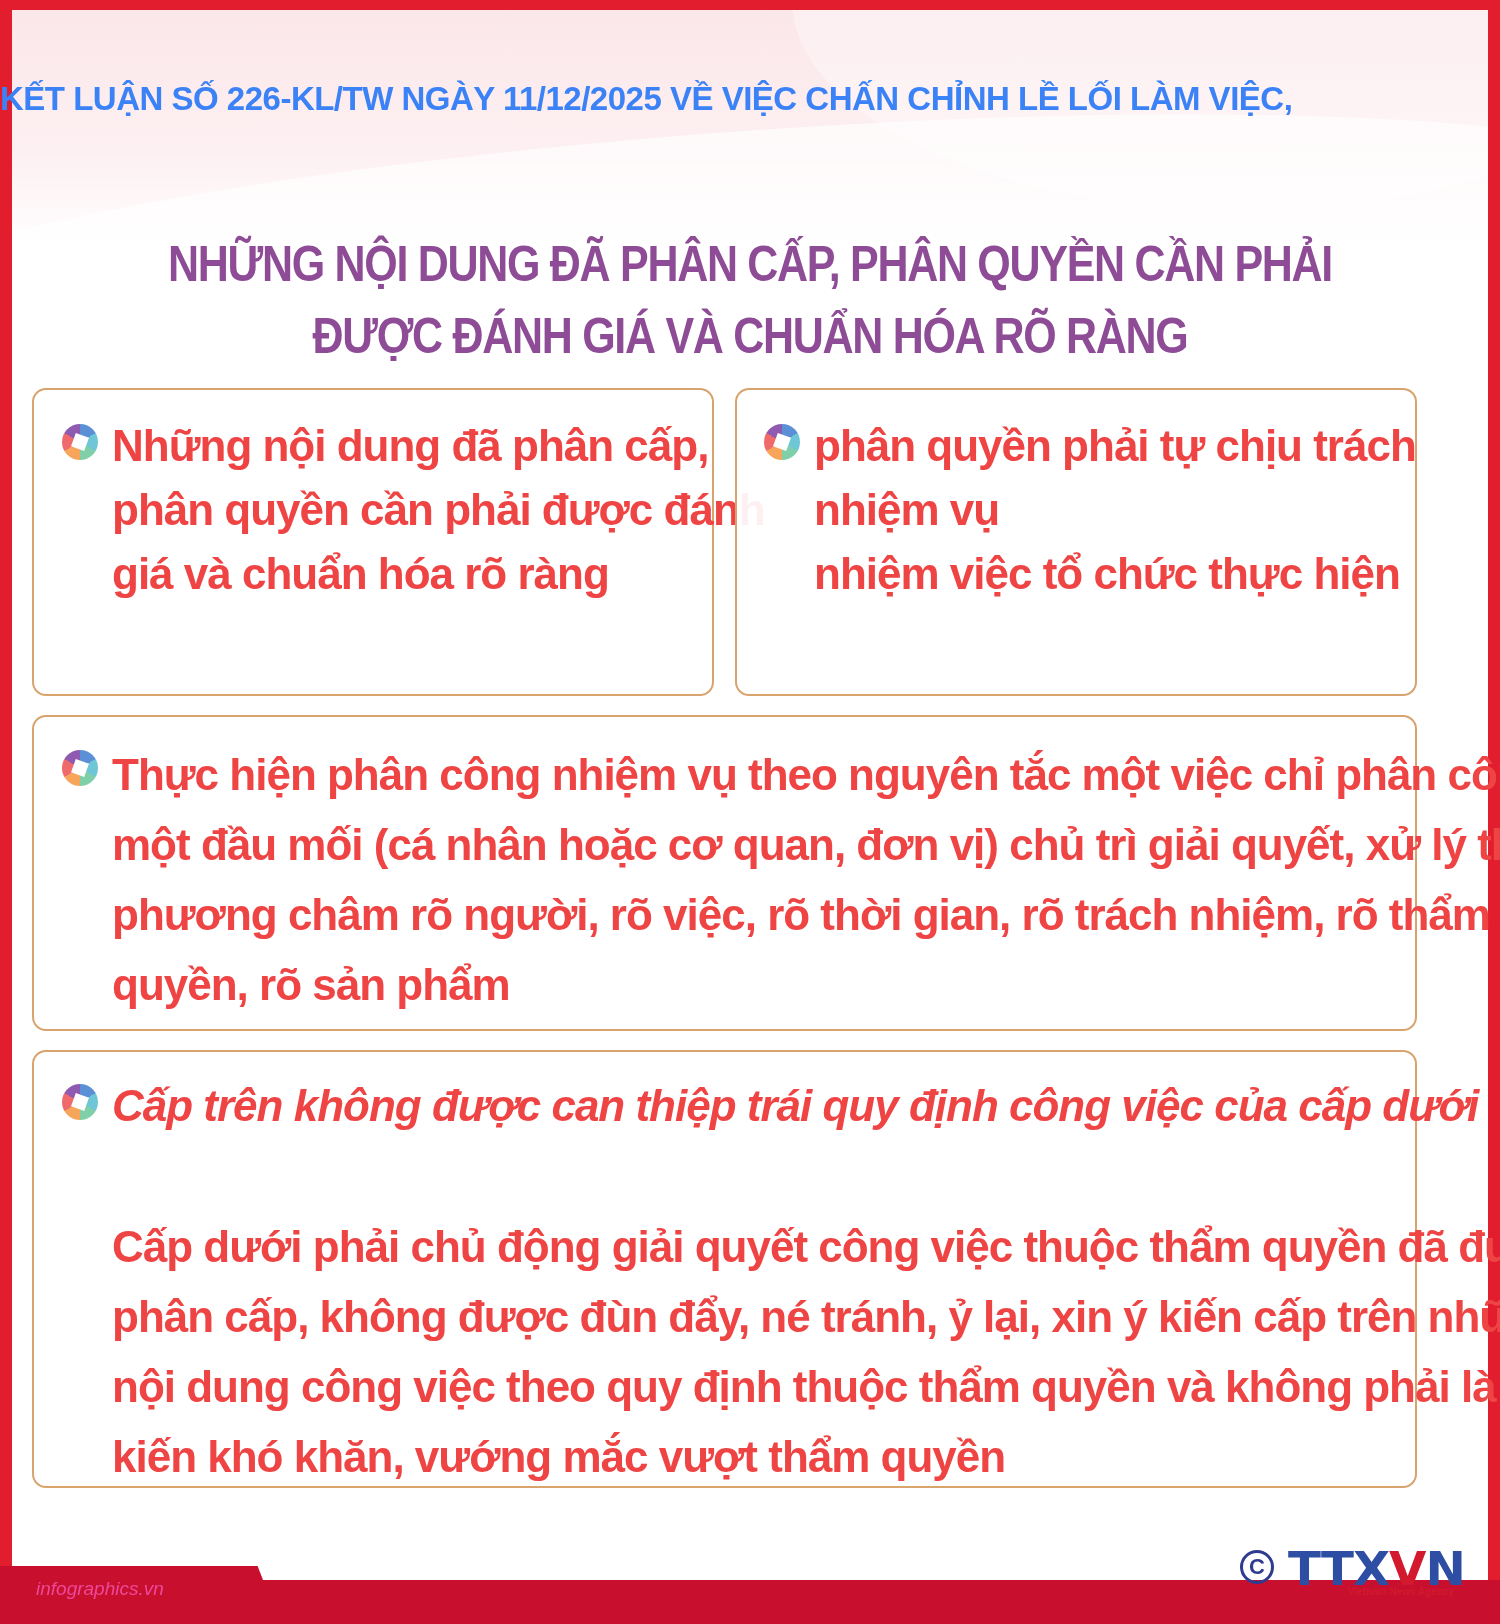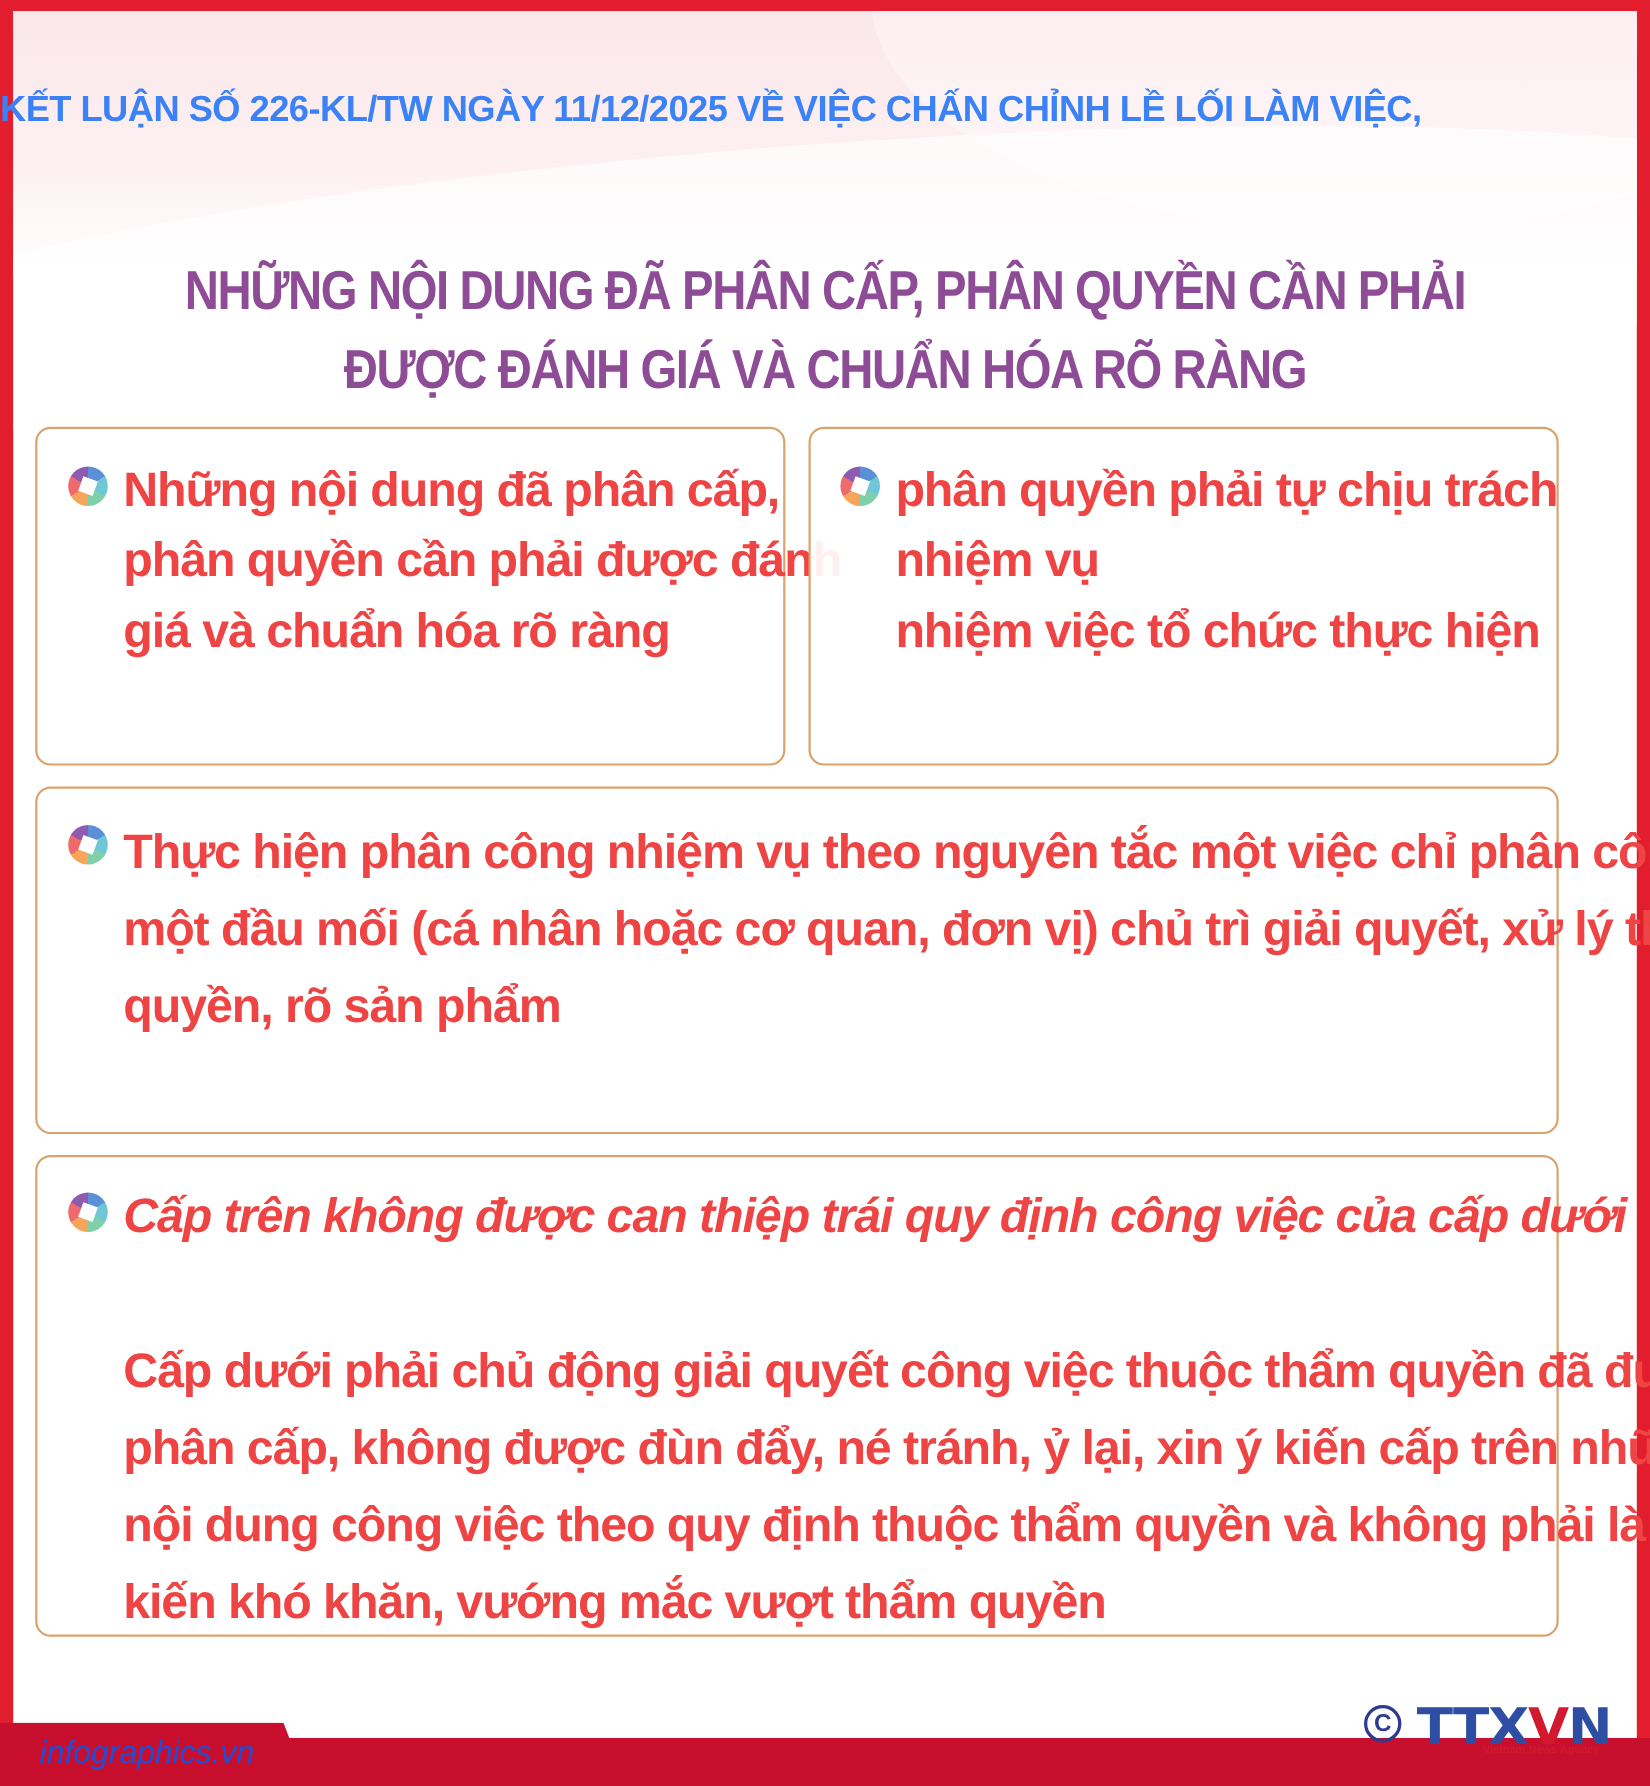--- a/index.html
+++ b/index.html
@@ -83,21 +83,21 @@
       position: absolute; left: 0; top: 1580px; width: 1500px; height: 44px;
       background: #c8102e;
     }
     .footer-tab {
       position: absolute; left: 0; top: 1566px; width: 280px; height: 58px;
       background: #c8102e;
       clip-path: polygon(0 0, 92% 0, 100% 100%, 0 100%);
     }
     .footer-site {
       position: absolute; left: 36px; top: 1578px;
-      color: #1d4ed8; font-style: italic; font-size: 29px;
+      color: #ec4899; font-style: italic; font-size: 19px;
     }
     .logo {
       position: absolute; left: 1240px; top: 1546px; height: 46px; width: 220px;
     }
     .copyright {
       position: absolute; left: 0; top: 4px; width: 34px; height: 34px;
       border: 3px solid #2e3b8e; border-radius: 50%;
       color: #2e3b8e; font-weight: bold; font-size: 22px; line-height: 28px; text-align: center;
     }
     .logo-word {
@@ -144,20 +144,21 @@
   <span class="ln just">phân quyền phải tự chịu trách</span>
   <span class="ln">nhiệm vụ</span>
   <span class="ln just">nhiệm việc tổ chức thực hiện</span>
 </div>
 
 <div class="card" style="left:32px; top:715px; width:1385px; height:316px;"></div>
 <div class="bullet" style="left:62px; top:750px;"></div>
 <div class="card-text" style="left:112px; top:740px; width:1274px; line-height:70px;">
   <span class="ln just">Thực hiện phân công nhiệm vụ theo nguyên tắc một việc chỉ phân công</span>
   <span class="ln just">một đầu mối (cá nhân hoặc cơ quan, đơn vị) chủ trì giải quyết, xử lý theo</span>
+  <span class="ln just">phương châm rõ người, rõ việc, rõ thời gian, rõ trách nhiệm, rõ thẩm</span>
   <span class="ln">quyền, rõ sản phẩm</span>
 </div>
 
 <div class="card" style="left:32px; top:1050px; width:1385px; height:438px;"></div>
 <div class="bullet" style="left:62px; top:1084px;"></div>
 <div class="card-text" style="left:112px; top:1074px; white-space:nowrap; line-height:64px;font-style:italic;">Cấp trên không được can thiệp trái quy định công việc của cấp dưới</div>
 <div class="card-text" style="left:112px; top:1212px; width:1276px; line-height:70px;">
   <span class="ln just">Cấp dưới phải chủ động giải quyết công việc thuộc thẩm quyền đã được</span>
   <span class="ln just">phân cấp, không được đùn đẩy, né tránh, ỷ lại, xin ý kiến cấp trên những</span>
   <span class="ln just">nội dung công việc theo quy định thuộc thẩm quyền và không phải là</span>

